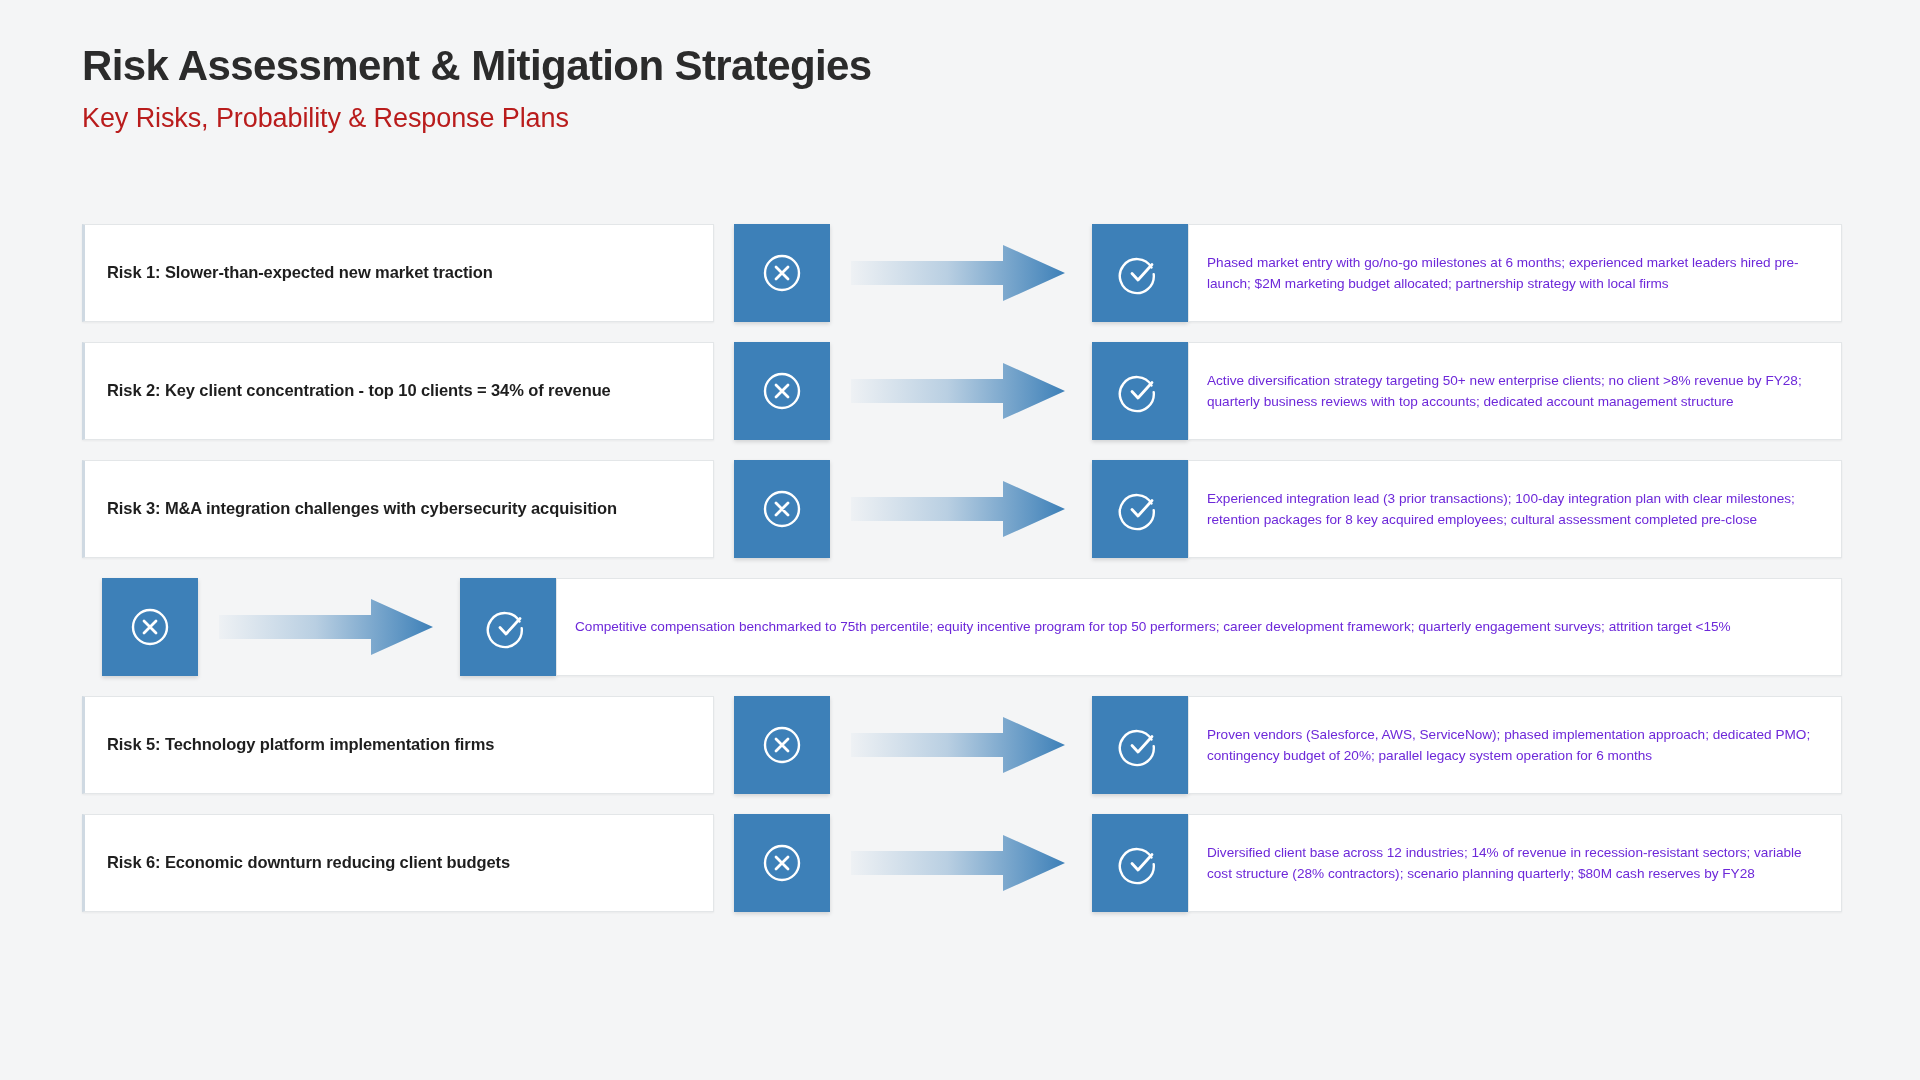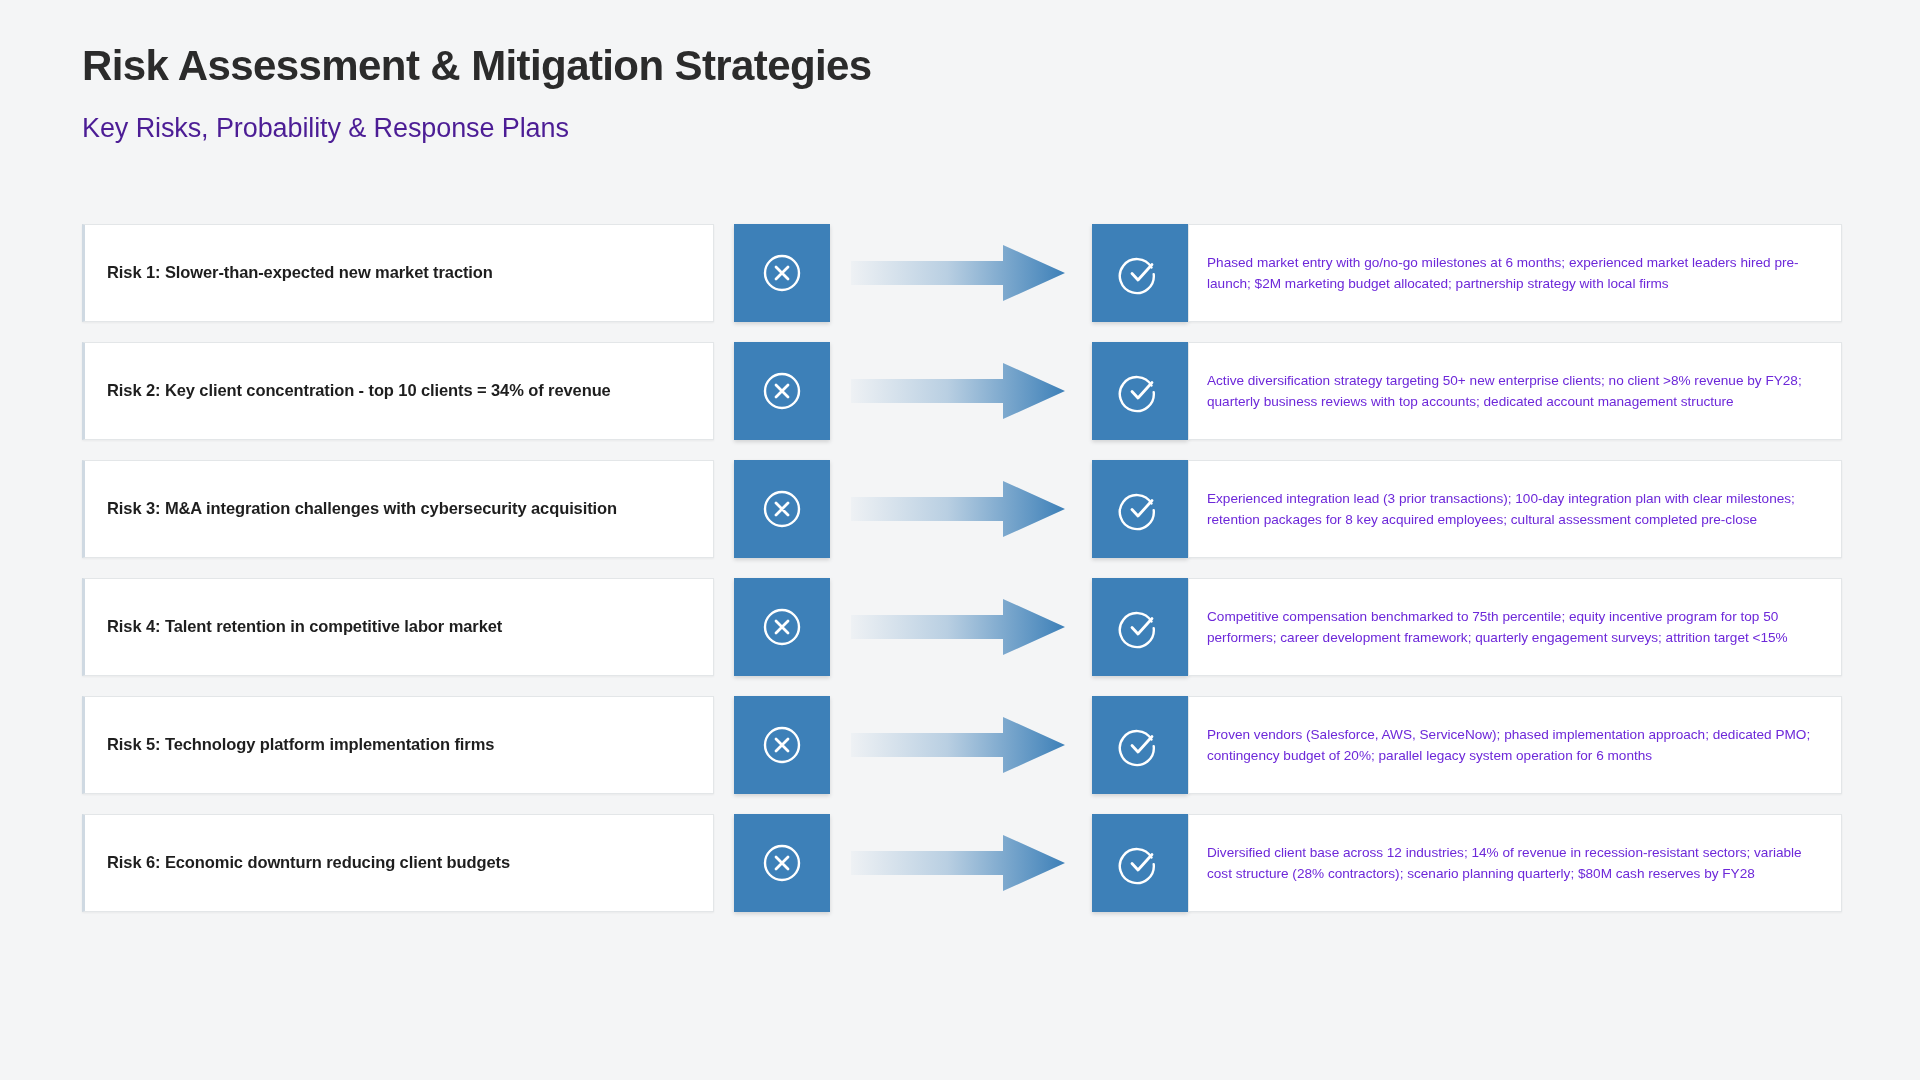--- a/index.html
+++ b/index.html
@@ -10,22 +10,22 @@
     overflow:hidden;
   }
   .page { position:relative; width:1739px; height:1080px; padding:0; }
 
   .header { position:absolute; left:82px; top:42px; }
   .title {
     font-size:42px; font-weight:bold; color:#2b2b2b;
     letter-spacing:-0.6px; line-height:1.12; white-space:nowrap;
   }
   .subtitle {
-    margin-top:24px; font-size:27px; font-weight:400;
-    color:#4c1d95; letter-spacing:-0.1px; white-space:nowrap;
+    margin-top:14px; font-size:27px; font-weight:400;
+    color:#b91c1c; letter-spacing:-0.1px; white-space:nowrap;
   }
 
   .rows { position:absolute; left:82px; top:224px; width:1760px; }
   .row { display:flex; align-items:stretch; margin-bottom:20px; height:98px; }
 
   .risk-card {
     width:632px; flex:0 0 632px;
     background:#ffffff;
     border:1px solid #e3e6e8;
     border-left:3px solid #cfd9e2;
@@ -193,23 +193,20 @@
             <path d="M14 22.5 L20 29 L34 13.5" fill="none" stroke="#ffffff" stroke-width="2.8" stroke-linecap="round" stroke-linejoin="round"></path>
           </svg>
         </span>
       </div>
       <div class="mit-card">
         <div class="mit-text">Experienced integration lead (3 prior transactions); 100-day integration plan with clear milestones; retention packages for 8 key acquired employees; cultural assessment completed pre-close</div>
       </div>
     </div>
 
     <div class="row">
-      <div class="risk-card">
-        <div class="risk-text">Risk 4: Talent retention in competitive labor market</div>
-      </div>
       <div class="gap-a"></div>
       <div class="icon-tile">
         <span>
           <svg width="44" height="44" viewBox="0 0 44 44">
             <circle cx="22" cy="22" r="17" fill="none" stroke="#ffffff" stroke-width="2.4"></circle>
             <path d="M16 16 L28 28 M28 16 L16 28" stroke="#ffffff" stroke-width="2.8" stroke-linecap="round"></path>
           </svg>
         </span>
       </div>
       <div class="arrow-cell">

